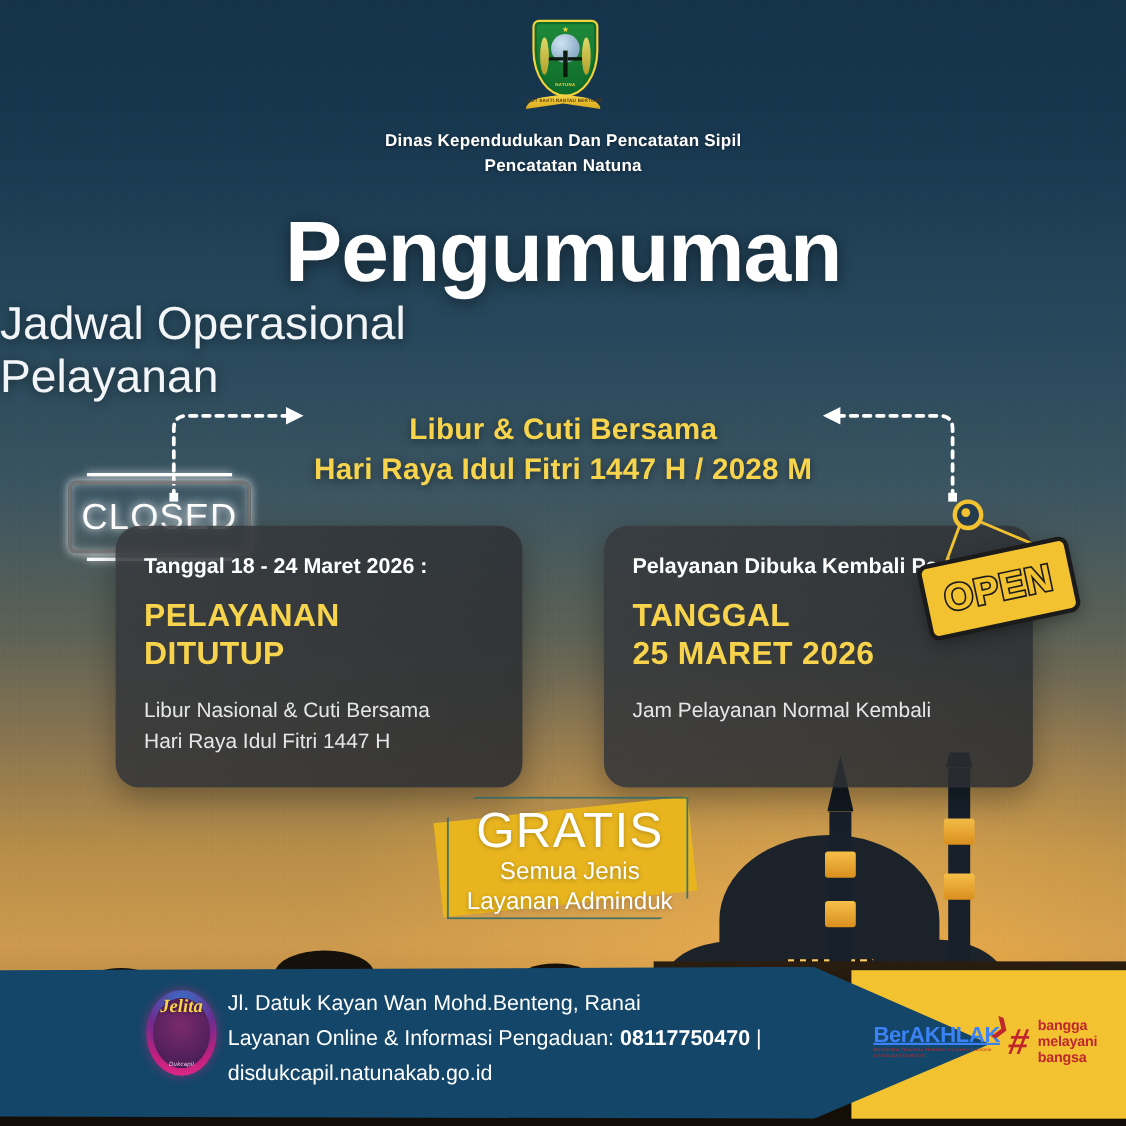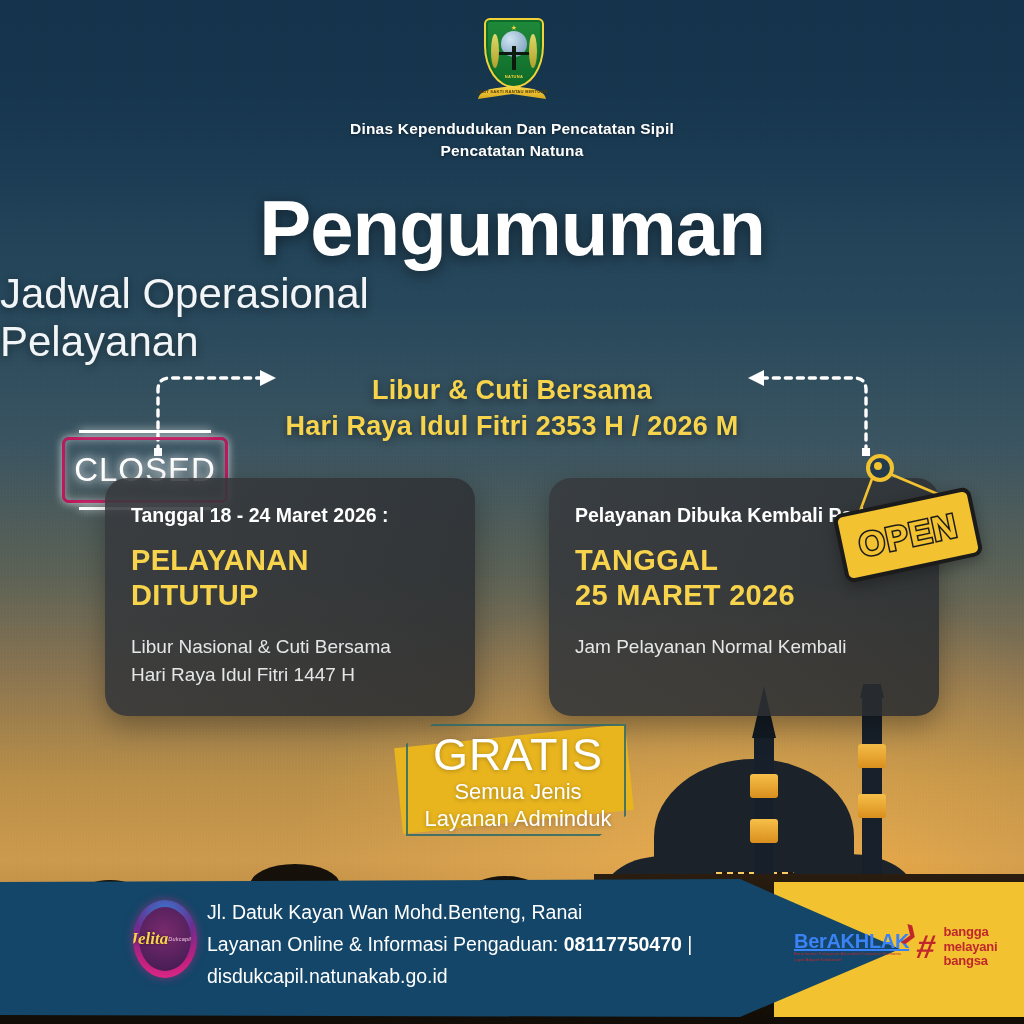--- a/index.html
+++ b/index.html
@@ -155,21 +155,21 @@
     color:#f7d44c;font-size:29px;font-weight:bold;line-height:35px;margin:16px 0 0 26px;
     letter-spacing:.3px;
   }
   .card .sm{
     color:#e4e6e8;font-size:19px;line-height:28px;margin:20px 0 0 26px;font-weight:300;
   }
 
   
   .closed{
     position:absolute;left:62px;top:437px;width:160px;height:60px;
-    border:3px solid #be185d;border-radius:7px;
+    border:3px solid #737373;border-radius:7px;
     box-shadow:0 0 9px rgba(255,255,255,.75), inset 0 0 9px rgba(255,255,255,.45);
     display:flex;align-items:center;justify-content:center;
   }
   .closed span{
     color:#fff;font-size:33px;font-weight:300;letter-spacing:1px;
     text-shadow:0 0 8px rgba(255,255,255,.9), 0 0 18px rgba(180,220,255,.55);
   }
   .closed:before,.closed:after{
     content:"";position:absolute;left:14px;right:14px;height:3px;background:#fff;
     box-shadow:0 0 8px rgba(255,255,255,.8);
@@ -231,21 +231,21 @@
   }
   .jelita{
     position:absolute;left:133px;top:21px;width:64px;height:78px;border-radius:50%;
     background:radial-gradient(circle at 50% 18%, #2f7fd4 0%, #6d2c8f 42%, #c0207e 72%, #ee2c8a 100%);
     box-shadow:0 0 10px rgba(220,40,140,.5);
     display:flex;align-items:center;justify-content:center;overflow:hidden;
   }
   .jelita .inner{
     width:52px;height:64px;border-radius:50%;
     background:radial-gradient(circle at 48% 40%, #7a2a6d 0%, #54215c 60%, #3c1a4d 100%);
-    display:flex;flex-direction:row;align-items:center;justify-content:flex-end;
+    display:flex;flex-direction:column;align-items:center;justify-content:space-between;
   }
   .jelita .nm{color:#f7d44c;font-size:17px;font-style:italic;font-weight:bold;line-height:16px;
     font-family:"Liberation Serif", serif;text-shadow:0 0 3px rgba(0,0,0,.5);}
   .jelita .sub{color:#f3c6e5;font-size:5.5px;font-style:italic;letter-spacing:.2px;}
   .foot-lines{position:absolute;left:207px;top:17px;color:#fff;font-size:19.5px;line-height:32px;font-weight:300;}
   .foot-lines b{font-weight:bold;}
   .berakhlak{
     position:absolute;right:14px;top:38px;width:216px;height:60px;
     display:flex;align-items:center;gap:8px;
   }
@@ -321,21 +321,21 @@
 
   <div class="title">Pengumuman</div>
 
   <div class="subtitle">
     <span class="l1">Jadwal Operasional</span>
     <span class="l2">Pelayanan</span>
   </div>
 
   <div class="holiday">
     <div>Libur &amp; Cuti Bersama</div>
-    <div>Hari Raya Idul Fitri 2353 H / 2026 M</div>
+    <div>Hari Raya Idul Fitri 1447 H / 2028 M</div>
   </div>
 
   <svg class="arrow-svg" style="left:150px;top:366px;" width="135" height="92">
     <path d="M8 86 L8 24 Q8 12 20 12 L112 12" fill="none" stroke="#ffffff" stroke-width="3.4" stroke-dasharray="6 6" stroke-linecap="round"></path>
     <polygon points="110,4 126,12 110,20" fill="#ffffff"></polygon>
     <rect x="4" y="82" width="8" height="8" fill="#ffffff"></rect>
   </svg>
   <svg class="arrow-svg" style="left:739px;top:366px;" width="135" height="92">
     <path d="M127 86 L127 24 Q127 12 115 12 L23 12" fill="none" stroke="#ffffff" stroke-width="3.4" stroke-dasharray="6 6" stroke-linecap="round"></path>
     <polygon points="25,4 9,12 25,20" fill="#ffffff"></polygon>

